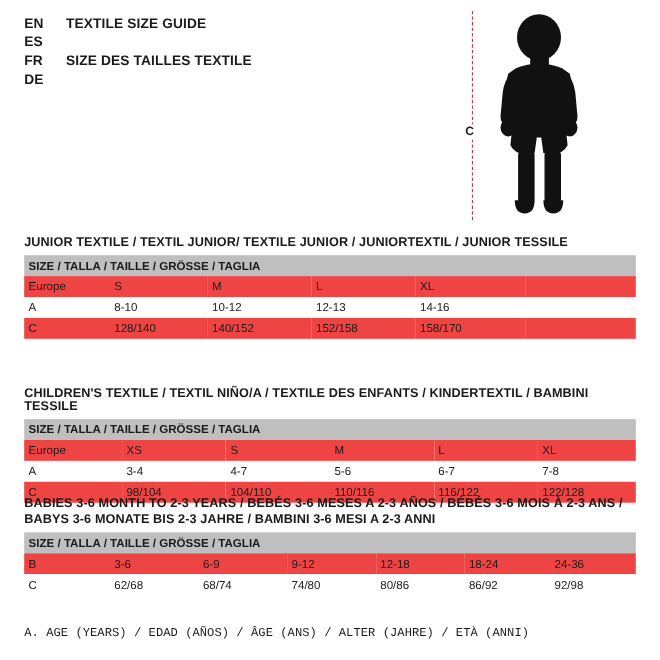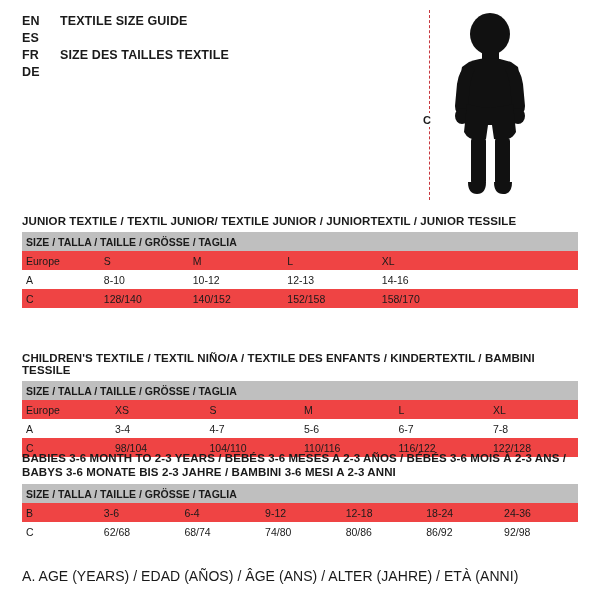--- a/index.html
+++ b/index.html
@@ -122,24 +122,25 @@
   }
 
   
   .legend {
     position: absolute;
     left: 22px;
     bottom: 16px;
     width: 556px;
   }
   .legend-line {
-    font-size: 14px;
+    font-size: 11px;
     color: #1a1a1a;
     line-height: 15px;
     letter-spacing: 0.05px;
+    font-family: Liberation Mono, monospace;
   }
 </style>
 </head>
 <body>
 
 <div class="page">
 
   <div class="header">
     <div class="lang-row">
       <div class="lang-code">EN</div>
@@ -289,21 +290,21 @@
           <col style="width:14%">
           <col style="width:14%">
       </colgroup>
       <tbody>
         <tr class="row-head">
           <td colspan="7">SIZE / TALLA / TAILLE / GRÖSSE / TAGLIA</td>
         </tr>
         <tr class="row-shade">
           <td>B</td>
           <td>3-6</td>
-          <td>6-4</td>
+          <td>6-9</td>
           <td>9-12</td>
           <td>12-18</td>
           <td>18-24</td>
           <td>24-36</td>
         </tr>
         <tr class="row-plain">
           <td>C</td>
           <td>62/68</td>
           <td>68/74</td>
           <td>74/80</td>

